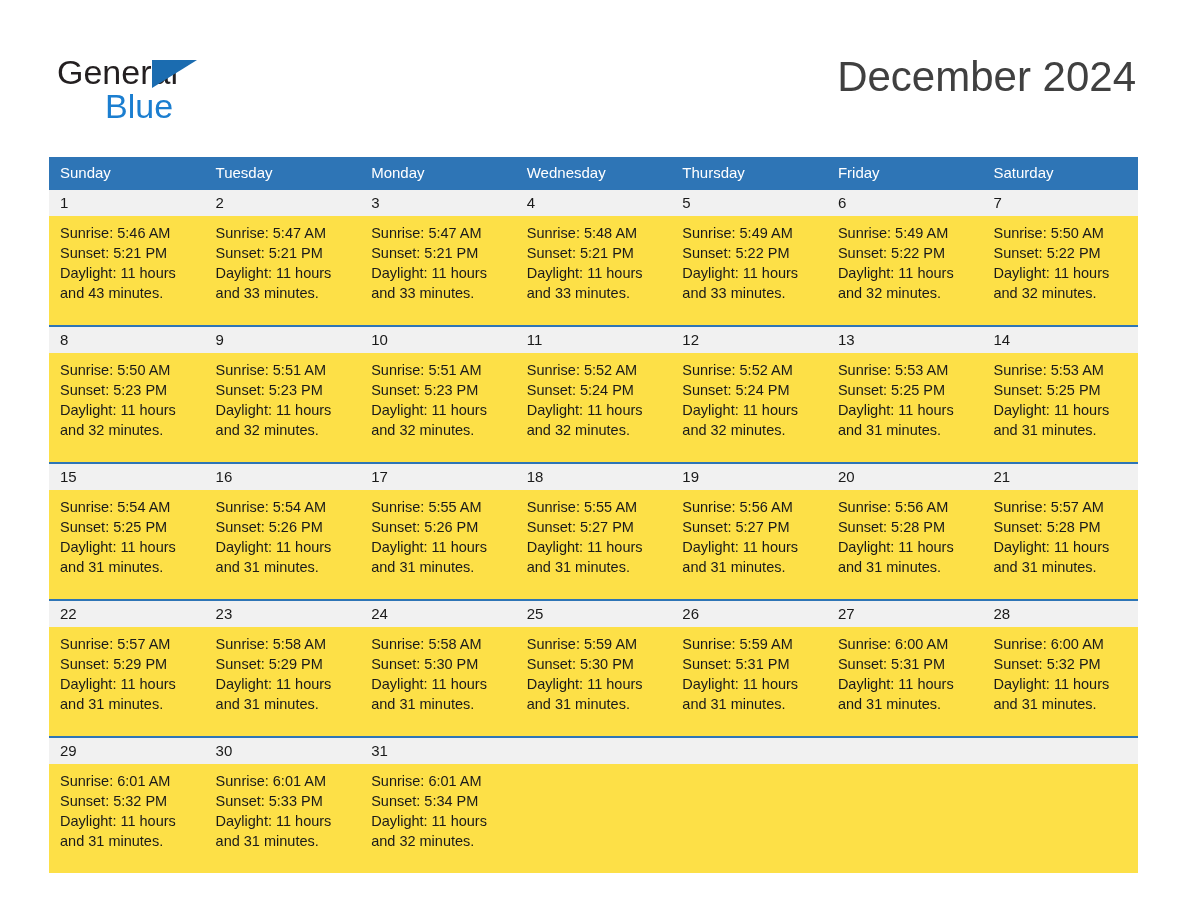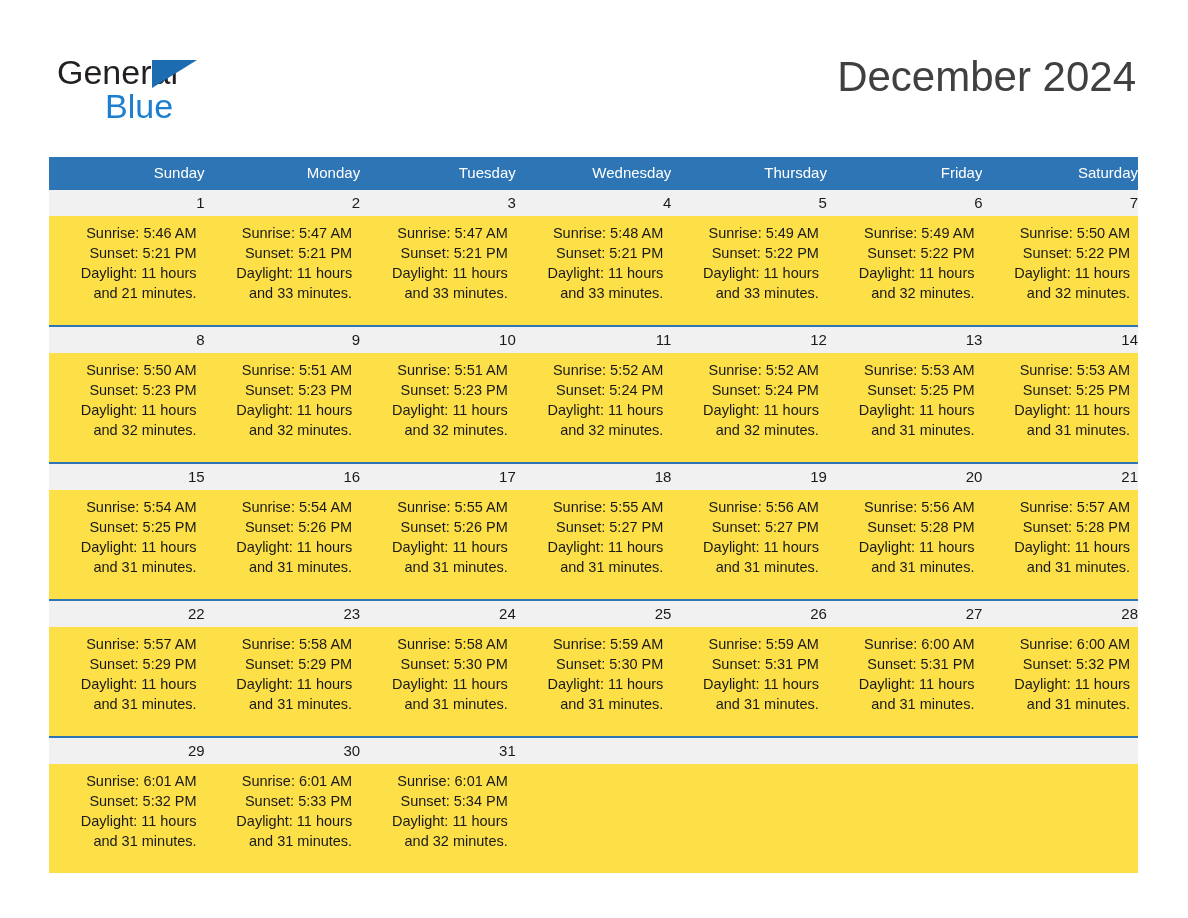--- a/index.html
+++ b/index.html
@@ -90,21 +90,20 @@
     white-space: nowrap;
     margin-top: 41px;
   }
 
   
   .calendar {
     position: absolute;
     left: 49px;
     top: 157px;
     width: 1089px;
-    text-align: right;
   }
   .weekdays {
     display: flex;
     width: 100%;
     background: #2e75b6;
     height: 31px;
   }
   .weekday {
     flex: 1 1 0;
     color: #ffffff;
@@ -171,22 +170,22 @@
     </div>
 
     <div class="title">December 2024</div>
     <div class="subtitle">Cantao-an, Central Visayas, Philippines</div>
   </div>
 
   <div class="calendar">
 
     <div class="weekdays">
       <div class="weekday">Sunday</div>
+      <div class="weekday">Tuesday</div>
       <div class="weekday">Monday</div>
-      <div class="weekday">Tuesday</div>
       <div class="weekday">Wednesday</div>
       <div class="weekday">Thursday</div>
       <div class="weekday">Friday</div>
       <div class="weekday">Saturday</div>
     </div>
 
     <div class="week">
       <div class="week-numbers">
         <div class="daynum">1</div>
         <div class="daynum">2</div>
@@ -194,21 +193,21 @@
         <div class="daynum">4</div>
         <div class="daynum">5</div>
         <div class="daynum">6</div>
         <div class="daynum">7</div>
       </div>
       <div class="week-details">
         <div class="daycell">
           <div class="line">Sunrise: 5:46 AM</div>
           <div class="line">Sunset: 5:21 PM</div>
           <div class="line">Daylight: 11 hours</div>
-          <div class="line">and 21 minutes.</div>
+          <div class="line">and 43 minutes.</div>
         </div>
         <div class="daycell">
           <div class="line">Sunrise: 5:47 AM</div>
           <div class="line">Sunset: 5:21 PM</div>
           <div class="line">Daylight: 11 hours</div>
           <div class="line">and 33 minutes.</div>
         </div>
         <div class="daycell">
           <div class="line">Sunrise: 5:47 AM</div>
           <div class="line">Sunset: 5:21 PM</div>

